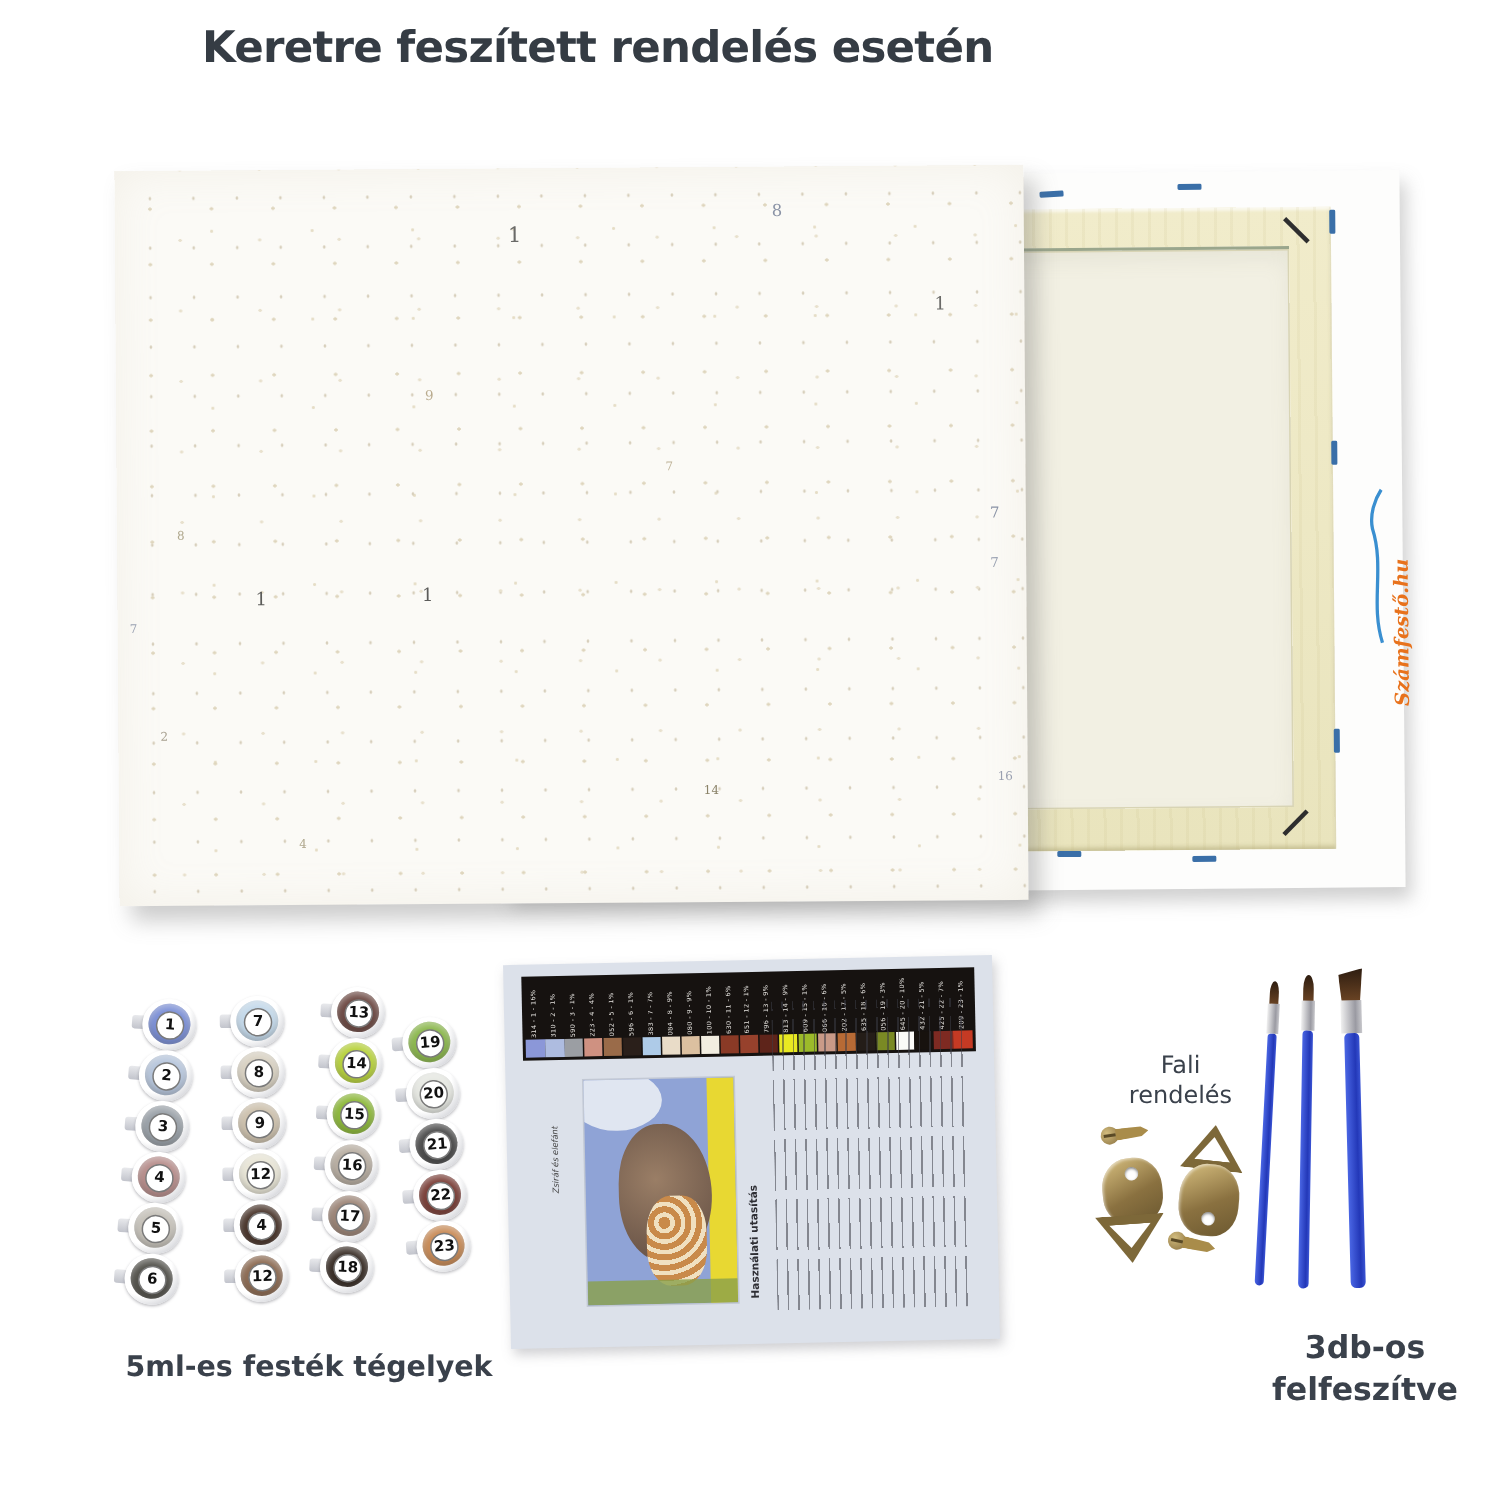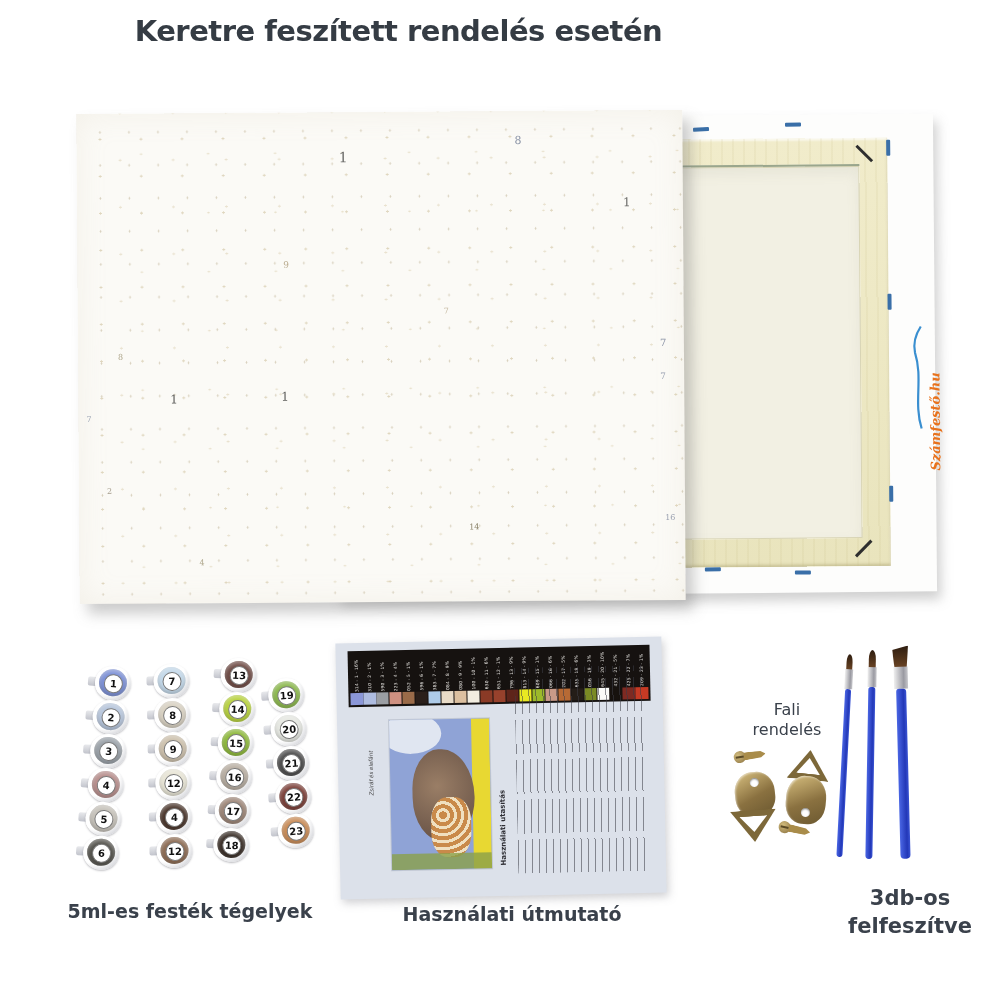--- a/index.html
+++ b/index.html
@@ -299,21 +299,21 @@
           <div class="pot-num">22</div>
         </div>
         <div class="pot">
           <div class="tab"></div>
           <div class="tub"></div>
           <div class="lid" style="background:#c98c58"></div>
           <div class="pot-num">23</div>
         </div>
       </div>
     </div>
-  <div class="group-label" style="left:60px;top:900px;width:260px;">5ml-es festék tégelyek</div>
+  <div class="group-label" style="left:76px;top:900px;width:260px;">5ml-es festék tégelyek</div>
 
   <div class="sheet">
     <div class="chart-strip">
         <div class="chart-col">
           <div class="chart-label">314 - 1 - 16%</div>
           <div class="chart-swatch" style="background:#8b97d8"></div>
         </div>
         <div class="chart-col">
           <div class="chart-label">310 - 2 - 1%</div>
           <div class="chart-swatch" style="background:#aebce0"></div>
@@ -407,21 +407,20 @@
       <div class="sp-cloud"></div>
       <div class="sp-yellow"></div>
       <div class="sp-eleph"></div>
       <div class="sp-giraffe"></div>
       <div class="sp-grass"></div>
     </div>
     <div class="sheet-caption">Zsiráf és elefánt</div>
     <div class="sheet-textcols"></div>
     <div class="sheet-heading">Használati utasítás</div>
   </div>
-  <div class="group-label" style="left:392px;top:903px;width:240px;">Használati útmutató</div>
 
   <div class="hanger-label">
     <span>Fali</span><br>
     <span>rendelés</span>
   </div>
   <div class="screw" style="left:733px;top:752px;transform:rotate(-8deg);">
     <div class="head"></div>
       <div class="slot"></div>
       <div class="body"></div>
   </div>

